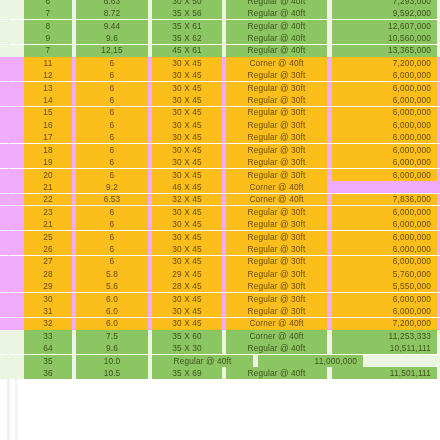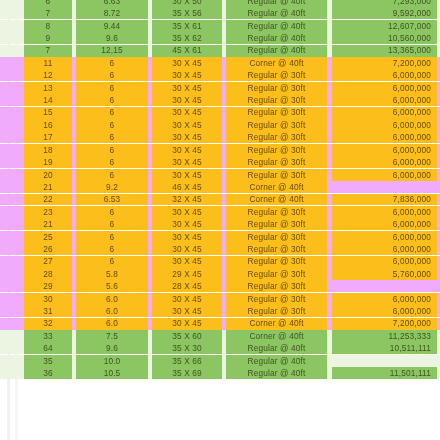--- a/index.html
+++ b/index.html
@@ -248,20 +248,21 @@
         <div class="cell c-area">5.8</div>
         <div class="cell c-dim">29 X 45</div>
         <div class="cell c-type">Regular @ 30ft</div>
         <div class="cell c-price">5,760,000</div>
       </div>
       <div class="table-row amber">
         <div class="cell c-no">29</div>
         <div class="cell c-area">5.6</div>
         <div class="cell c-dim">28 X 45</div>
         <div class="cell c-type">Regular @ 30ft</div>
+        <div class="cell c-price">5,550,000</div>
       </div>
       <div class="table-row amber">
         <div class="cell c-no">30</div>
         <div class="cell c-area">6.0</div>
         <div class="cell c-dim">30 X 45</div>
         <div class="cell c-type">Regular @ 30ft</div>
         <div class="cell c-price">6,000,000</div>
       </div>
       <div class="table-row amber">
         <div class="cell c-no">31</div>
@@ -287,22 +288,22 @@
       <div class="table-row green">
         <div class="cell c-no">64</div>
         <div class="cell c-area">9.6</div>
         <div class="cell c-dim">35 X 30</div>
         <div class="cell c-type">Regular @ 40ft</div>
         <div class="cell c-price">10,511,111</div>
       </div>
       <div class="table-row green">
         <div class="cell c-no">35</div>
         <div class="cell c-area">10.0</div>
-        <div class="cell c-dim">35 X 66</div>
-        <div class="cell c-type">Regular @ 40ft</div>
+        <div class="cell c-type">Regular @ 40ft</div>
+        <div class="cell c-price">11,000,000</div>
       </div>
       <div class="table-row green">
         <div class="cell c-no">36</div>
         <div class="cell c-area">10.5</div>
         <div class="cell c-dim">35 X 69</div>
         <div class="cell c-type">Regular @ 40ft</div>
         <div class="cell c-price">11,501,111</div>
       </div>
     </div>
 

